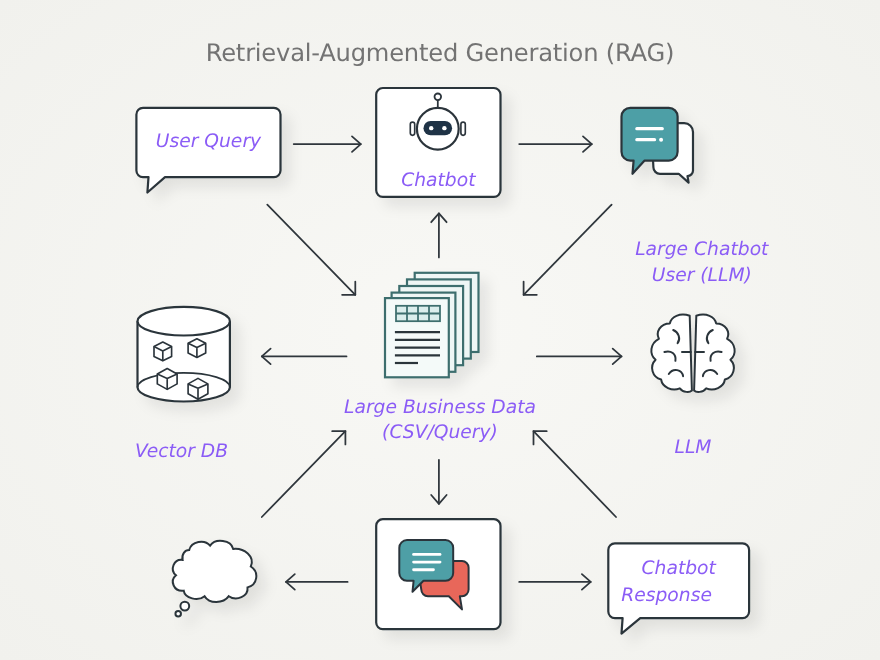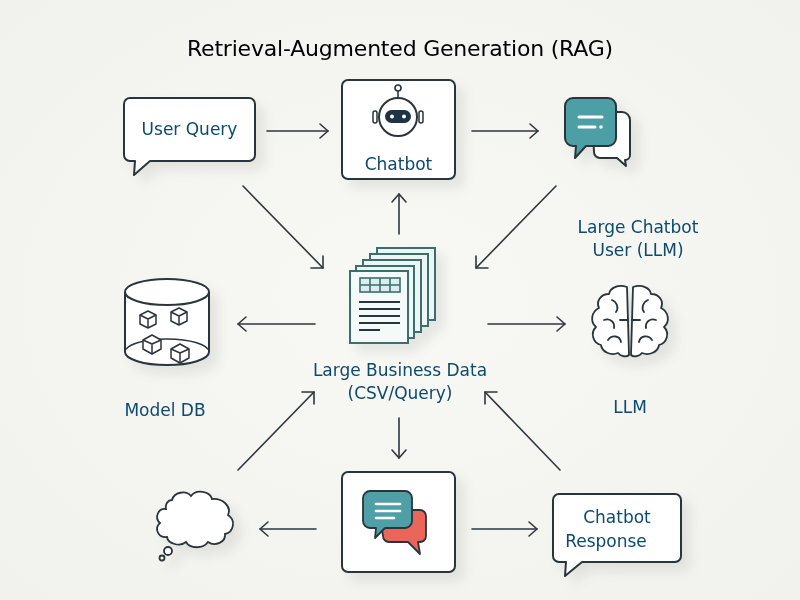--- a/index.html
+++ b/index.html
@@ -5,25 +5,25 @@
   html, body { margin: 0; padding: 0; }
   body {
     width: 800px; height: 600px; overflow: hidden;
     background: radial-gradient(ellipse at center, #f8f8f5 0%, #f1f1ed 100%);
     font-family: "DejaVu Sans", sans-serif;
     color: #1f2a33;
     position: relative;
   }
   .title {
     position: absolute; left: 0; top: 36px; width: 800px;
-    text-align: center; font-size: 22px; color: #000000; letter-spacing: -0.2px;
+    text-align: center; font-size: 22px; color: #737373; letter-spacing: -0.2px;
   }
   svg.canvas { position: absolute; left: 0; top: 0; width: 800px; height: 600px; }
   .label {
-    position: absolute; text-align: center; font-size: 17px; color: #0c4a6e; line-height: 22px;
+    position: absolute; text-align: center; font-size: 17px; color: #8b5cf6; line-height: 22px; font-style: italic;
   }
 </style>
 </head>
 <body>
 
 <div class="title">Retrieval-Augmented Generation (RAG)</div>
 
 <svg class="canvas" viewBox="0 0 800 600">
   <defs>
     <filter id="sh" x="-30%" y="-30%" width="180%" height="180%">
@@ -196,16 +196,16 @@
     <path d="M559,494 H675 a6,6 0 0 1 6,6 V556 a6,6 0 0 1 -6,6 H582 L565,576 L566,562 H559 a6,6 0 0 1 -6,-6 V500 a6,6 0 0 1 6,-6 Z" fill="#ffffff" stroke="#2b343b" stroke-width="2" stroke-linejoin="round"></path>
   </g>
 </svg>
 
 <div class="label" style="left:124px; top:118px; width:131px;">User Query</div>
 <div class="label" style="left:342px; top:153px; width:113px;">Chatbot</div>
 <div class="label" style="left:548px; top:216px; width:180px;">Large Chatbot</div>
 <div class="label" style="left:548px; top:239px; width:180px;">User (LLM)</div>
 <div class="label" style="left:290px; top:359px; width:220px;">Large Business Data</div>
 <div class="label" style="left:290px; top:382px; width:220px;">(CSV/Query)</div>
-<div class="label" style="left:100px; top:399px; width:130px;">Model DB</div>
+<div class="label" style="left:100px; top:399px; width:130px;">Vector DB</div>
 <div class="label" style="left:580px; top:396px; width:100px;">LLM</div>
 <div class="label" style="left:553px; top:506px; width:128px;">Chatbot</div>
 <div class="label" style="left:553px; top:530px; width:106px;">Response</div>
 
 </body></html>

